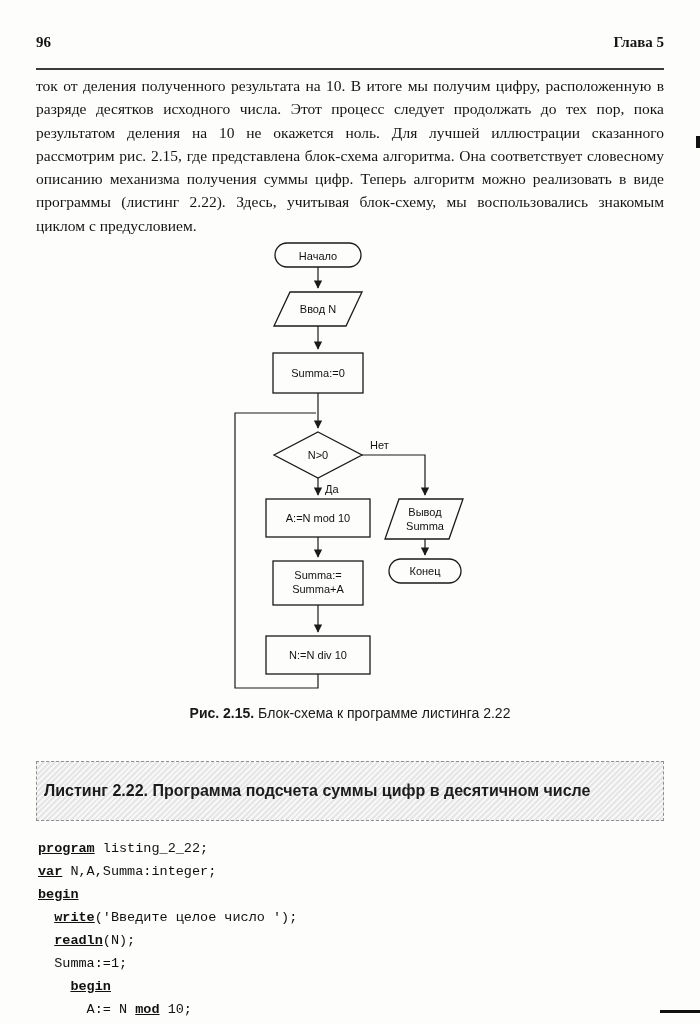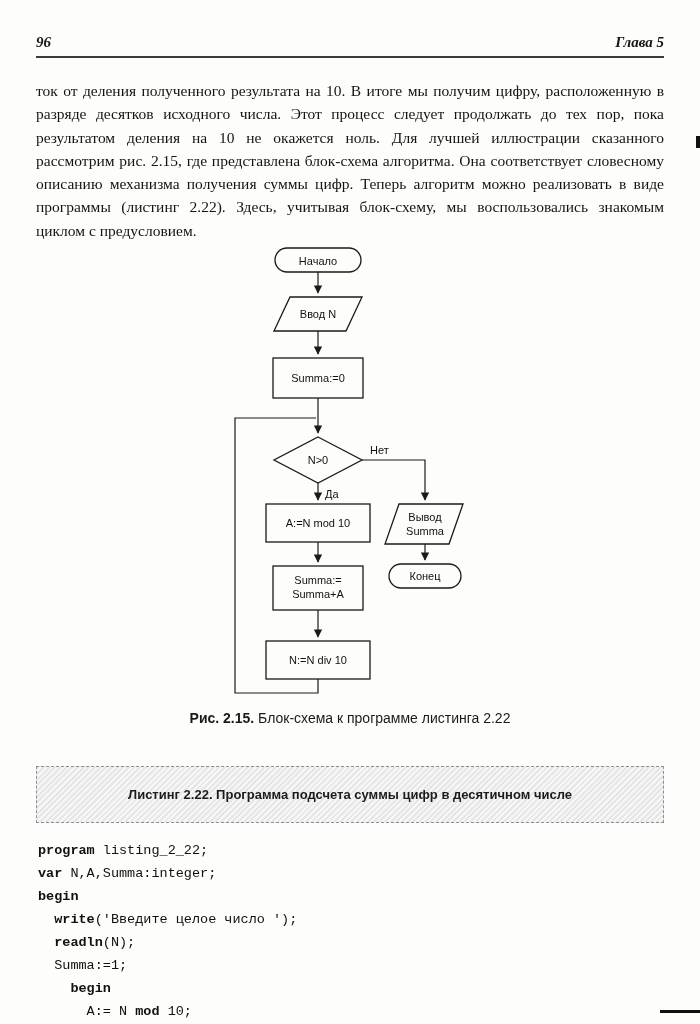--- a/index.html
+++ b/index.html
@@ -8,26 +8,26 @@
     width:700px; height:1024px;
     box-sizing:border-box;
     padding:0 36px;
     background:#fdfdfc;
     font-family:"Liberation Serif", serif;
     color:#141414;
     overflow:hidden;
   }
   .page-header {
     display:flex; justify-content:space-between; align-items:flex-end;
-    padding-top:34px; padding-bottom:5px;
+    padding-top:34px; padding-bottom:17px;
     border-bottom:2px solid #3c3c3c;
-    font-style:italic; font-weight:bold; font-size:15px;
+    font-weight:bold; font-size:15px;
   }
   .body-text {
-    margin:21px 0 0 0;
+    margin:4px 0 0 0;
     text-align:justify;
     font-size:15.5px;
     line-height:1.5;
   }
   .flowchart { margin:4px 0 0 149px; width:300px;text-decoration:underline; }
   .flowchart svg { display:block; }
   .flowchart text {
     font-family:"Liberation Sans", sans-serif;
     font-size:11px; fill:#111;
   }
@@ -40,33 +40,32 @@
     font-size:14px;
     color:#1a1a1a;
   }
   .listing-bar {
     margin:40px 0 0 0;
     border:1px dashed #8f8f8f;
     background:repeating-linear-gradient(135deg,#e6e6e6 0 2px,#f7f7f7 2px 4px);
     padding:20px 7px;
     font-family:"Liberation Sans", sans-serif;
     font-weight:bold;
-    font-size:13px;
+    font-size:16px;
     color:#1c1c1c;
-    text-align:center;
   }
   .code {
     margin:16px 0 0 2px;
     font-family:"Liberation Mono", monospace;
     font-size:13.5px;
     line-height:23px;
     color:#111;
   }
   .code-line { white-space:pre; }
-  .kw { font-weight:bold; }
+  .kw { font-weight:bold;text-decoration:underline; }
   .artifact-right  { position:absolute; right:0; top:136px; width:4px; height:12px; background:#111; }
   .artifact-bottom { position:absolute; right:0; top:1010px; width:40px; height:3px; background:#111; }
 </style>
 </head>
 <body>
 
 <div class="page">
 
   <div class="page-header">
     <span>96</span>

